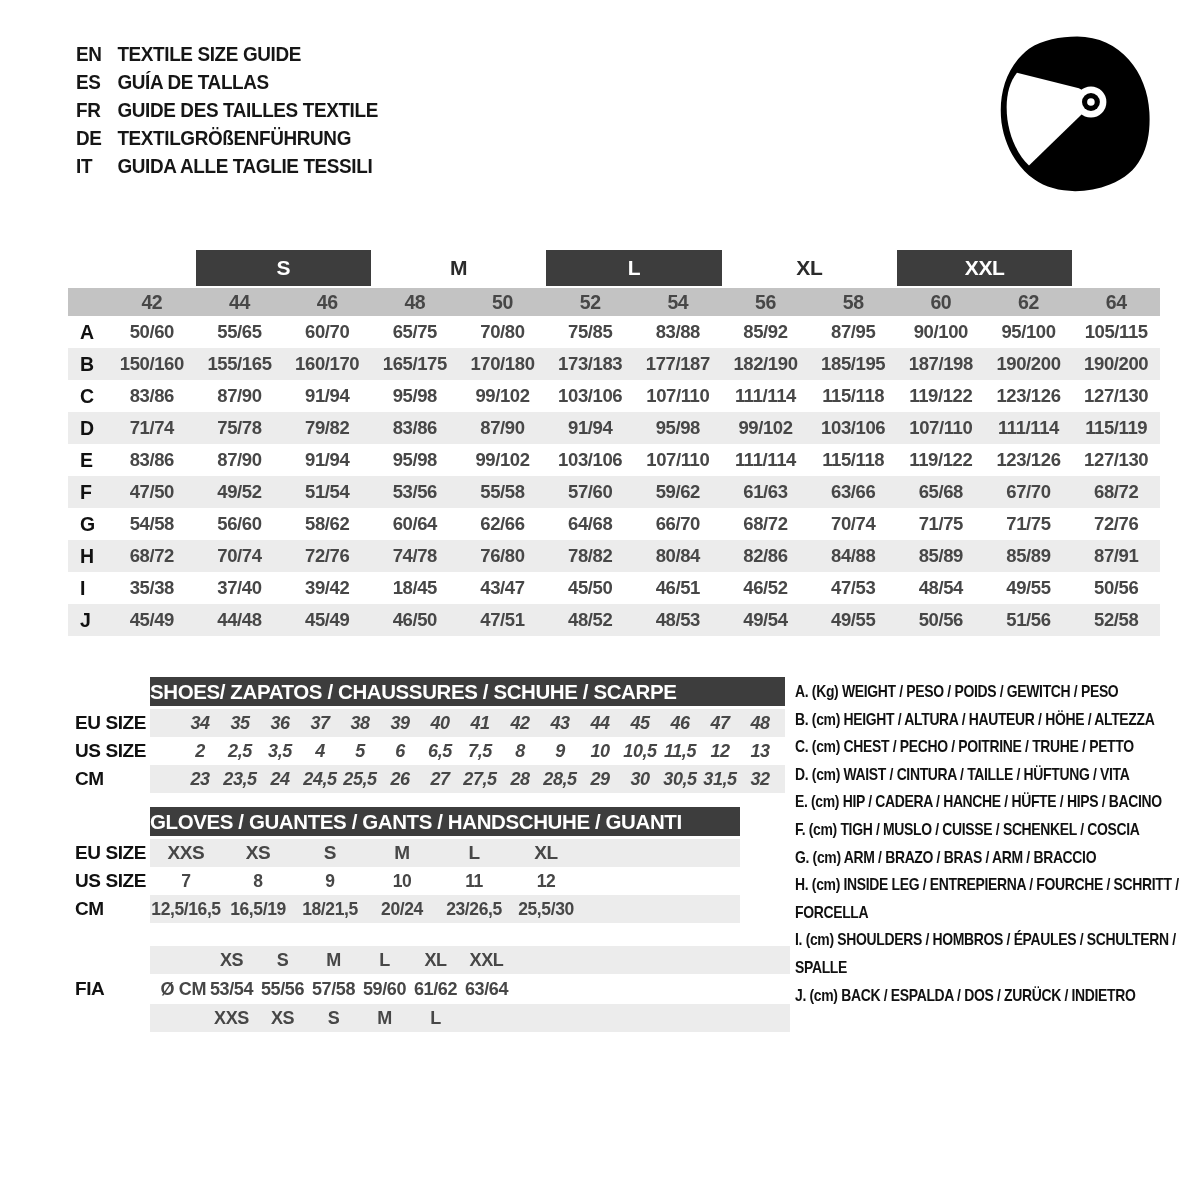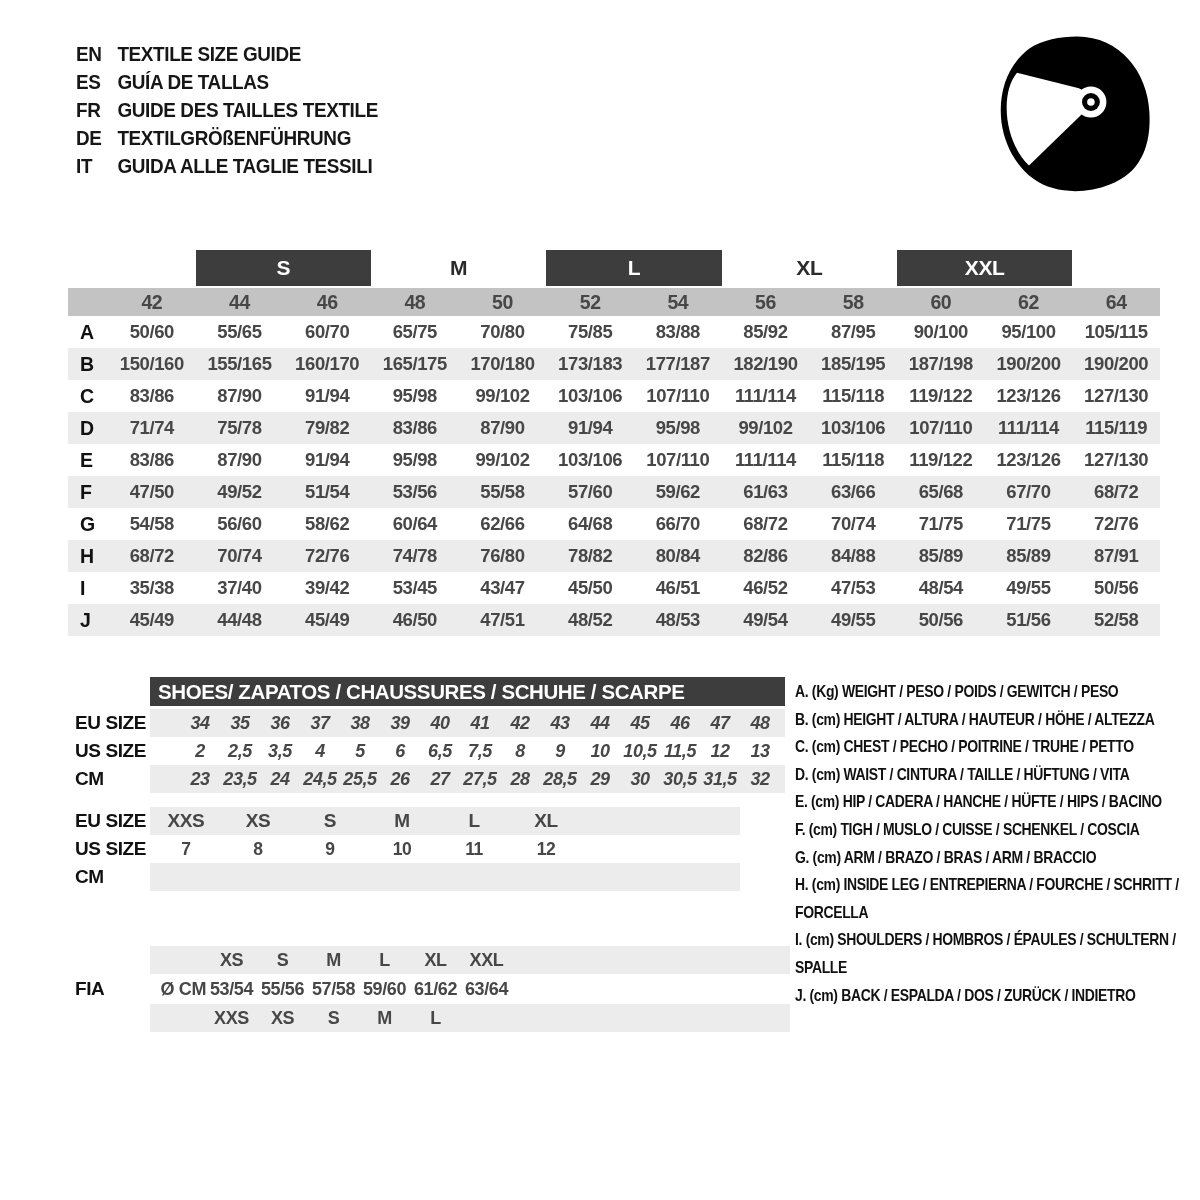--- a/index.html
+++ b/index.html
@@ -30,21 +30,21 @@
   .m-label { font-size:19.5px; color:#111; padding-left:12px; }
   .m-val { text-align:center; font-size:18.5px; color:#474747; white-space:nowrap; }
 
   
   .subsec { position:absolute; left:150px; }
   .shoes-sec  { top:677px; width:635px; }
   .gloves-sec { top:807px; width:590px; }
   .helmet-sec { top:946px; width:640px; }
   .bar {
     background:var(--dark-bar, #3d3d3d); color:#fff; height:29px; margin-bottom:3px;
-    display:flex; align-items:center; padding-left:8px; font-size:20.5px; white-space:nowrap;
+    display:flex; align-items:center; font-size:20.5px; white-space:nowrap;
   }
   .srow { position:relative; height:28px; display:flex; align-items:center; }
   .srow.stripe { background:var(--row-stripe, #ececec); }
   .srow.vrow { height:30px; }
   .srow-label { position:absolute; left:-75px; width:72px; font-size:19px; color:#111; white-space:nowrap; }
   .cells { display:flex; }
   .cell { text-align:center; color:#474747; white-space:nowrap; }
   .shoes-cells  { padding-left:30px; }
   .shoes-cells  .cell { width:40px; font-size:18px;font-style:italic; }
   .gloves-cells .cell { width:72px; font-size:17.5px; }
@@ -241,21 +241,21 @@
           <div class="m-val">84/88</div>
           <div class="m-val">85/89</div>
           <div class="m-val">85/89</div>
           <div class="m-val">87/91</div>
         </div>
         <div class="m-row">
           <div class="m-label">I</div>
           <div class="m-val">35/38</div>
           <div class="m-val">37/40</div>
           <div class="m-val">39/42</div>
-          <div class="m-val">53/45</div>
+          <div class="m-val">18/45</div>
           <div class="m-val">43/47</div>
           <div class="m-val">45/50</div>
           <div class="m-val">46/51</div>
           <div class="m-val">46/52</div>
           <div class="m-val">47/53</div>
           <div class="m-val">48/54</div>
           <div class="m-val">49/55</div>
           <div class="m-val">50/56</div>
         </div>
         <div class="m-row stripe">
@@ -333,20 +333,21 @@
           <span class="cell">28,5</span>
           <span class="cell">29</span>
           <span class="cell">30</span>
           <span class="cell">30,5</span>
           <span class="cell">31,5</span>
           <span class="cell">32</span>
         </div>
       </div>
     </section>
   <section class="subsec gloves-sec">
+      <div class="bar">GLOVES / GUANTES / GANTS / HANDSCHUHE / GUANTI</div>
       <div class="srow stripe">
         <span class="srow-label">EU SIZE</span>
         <div class="cells gloves-cells">
           <span class="cell sizecell">XXS</span>
           <span class="cell sizecell">XS</span>
           <span class="cell sizecell">S</span>
           <span class="cell sizecell">M</span>
           <span class="cell sizecell">L</span>
           <span class="cell sizecell">XL</span>
         </div>
@@ -357,20 +358,28 @@
           <span class="cell">7</span>
           <span class="cell">8</span>
           <span class="cell">9</span>
           <span class="cell">10</span>
           <span class="cell">11</span>
           <span class="cell">12</span>
         </div>
       </div>
       <div class="srow stripe">
         <span class="srow-label">CM</span>
+        <div class="cells gloves-cells">
+          <span class="cell">12,5/16,5</span>
+          <span class="cell">16,5/19</span>
+          <span class="cell">18/21,5</span>
+          <span class="cell">20/24</span>
+          <span class="cell">23/26,5</span>
+          <span class="cell">25,5/30</span>
+        </div>
       </div>
     </section>
   <section class="subsec helmet-sec">
       <div class="srow stripe">
         <div class="cells helmet-cells offset">
           <span class="cell">XS</span>
           <span class="cell">S</span>
           <span class="cell">M</span>
           <span class="cell">L</span>
           <span class="cell">XL</span>

